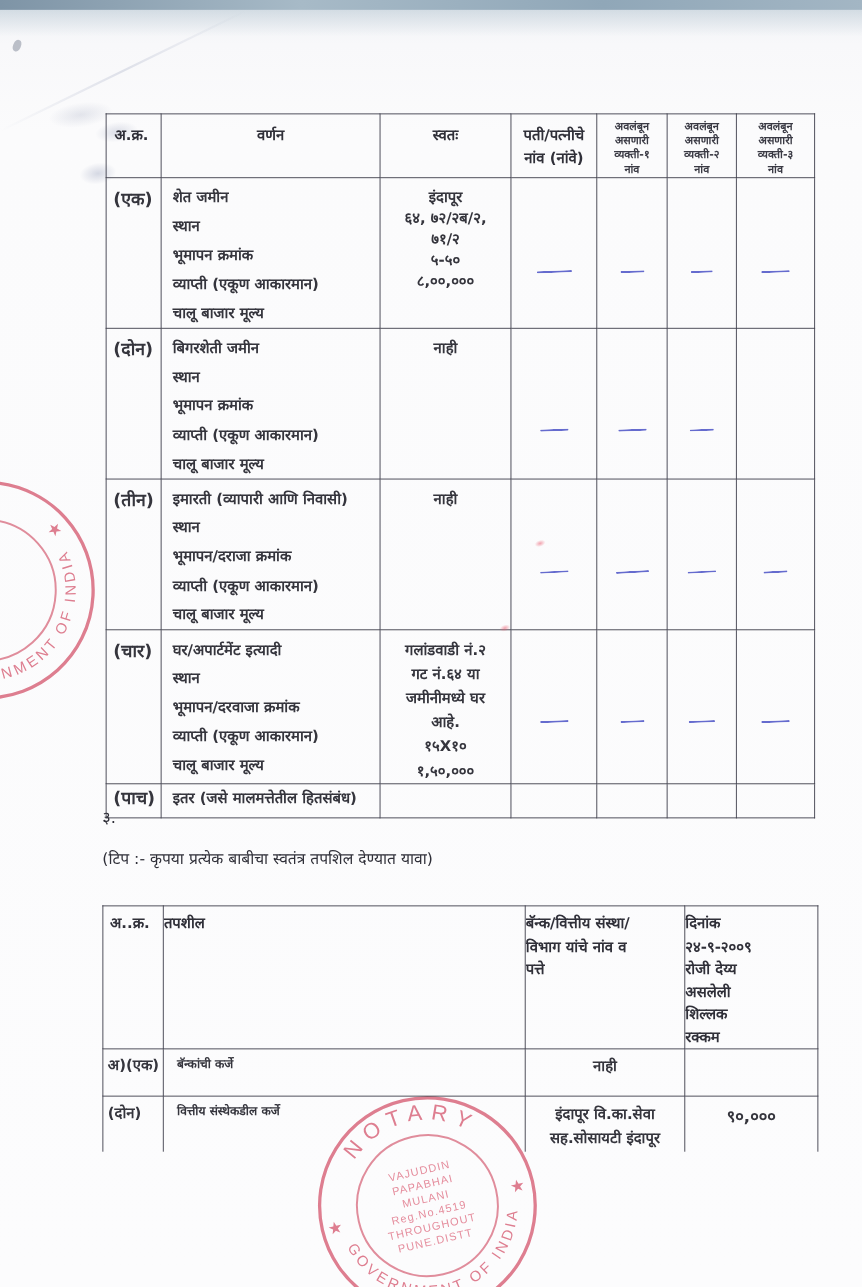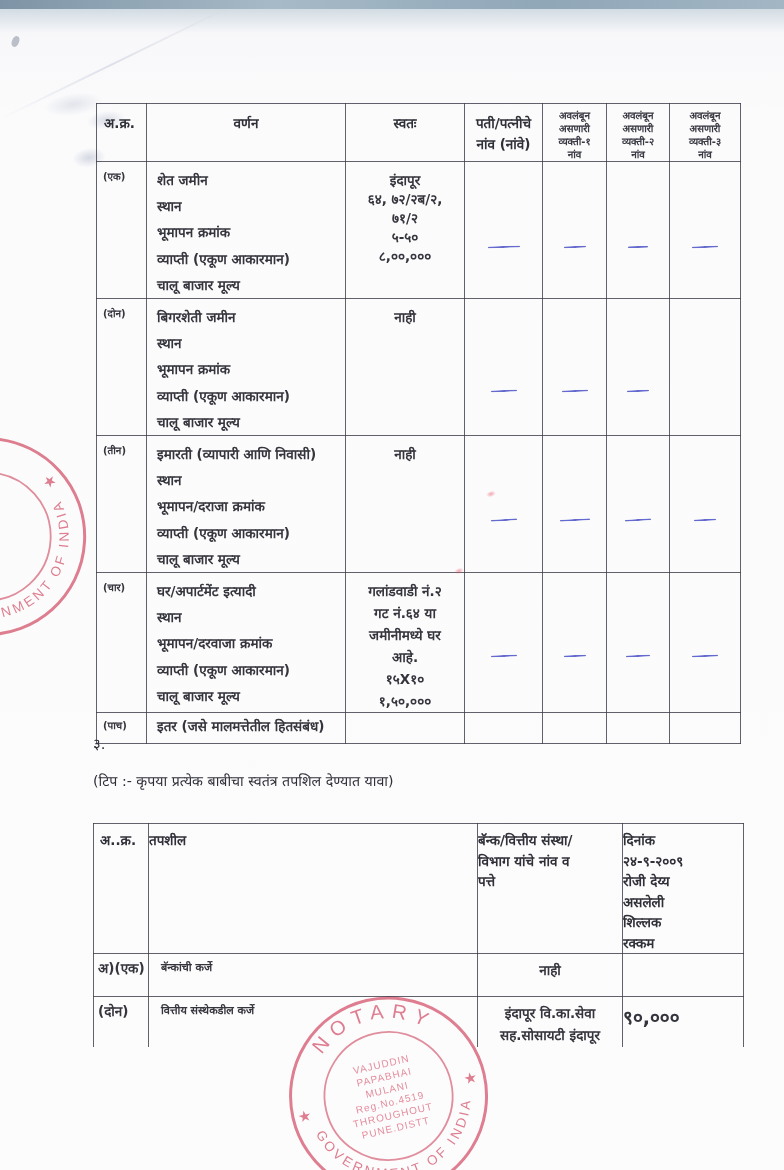--- a/index.html
+++ b/index.html
@@ -24,21 +24,21 @@
         background:rgba(95,105,125,.40);transform:rotate(22deg)}
   
   table{border-collapse:collapse;table-layout:fixed;position:absolute;z-index:2}
   td,th{border:1px solid rgba(62,62,76,.82);font-weight:bold;vertical-align:top;overflow:hidden}
   .ml{white-space:pre-line}
   #t1{left:96px;top:103px;width:645px}
   #t2{left:93px;top:823px;width:651px}
   .t1-head{font-size:13.5px;text-align:center;padding-top:9px;line-height:21px;color:#303039}
   .t1-head.left{text-align:left;padding-left:7px}
   .t1-head-sm{font-size:10px;line-height:13px;text-align:center;padding-top:5px;color:#3a3a44}
-  .sr{font-size:10px;padding:7px 2px 0 6px;text-align:left}
+  .sr{font-size:16px;padding:7px 2px 0 6px;text-align:left}
   .desc{font-size:13.5px;line-height:26.2px;padding:5px 4px 0 10px;text-align:left}
   .selfc{font-size:13.5px;line-height:19px;text-align:center;padding-top:9px}
   .selfc.lh22{line-height:22px;padding-top:7px}
   .row5 td{height:31px}
   .row5 .sr,.row5 .desc{padding-top:4px;line-height:18px}
   .dc{vertical-align:middle;text-align:center}
   .dash{display:inline-block;height:0;border-top:2.2px solid #4b52c6;border-radius:2px;opacity:.85}
   .w20{width:20px}.w22{width:22px}.w24{width:24px}.w26{width:26px}.w30{width:30px}.w32{width:32px}
   .dy9 .dash{transform:translateY(9px) rotate(-2deg)}
   .dy11 .dash{transform:translateY(11px) rotate(-3deg)}
@@ -49,21 +49,21 @@
   .sec3-l1{display:flex}
   .sec3-num{width:52px;flex:none}
   .sec3-l2{margin-top:12px}
   .sec3-note{margin-top:17px;font-size:14.2px}
   
   .t2-head{font-size:13.5px;text-align:left;padding-top:6px;line-height:20.5px;color:#303039}
   .t2-head.left{text-align:left;padding-left:6px}
   .t2-sr{font-size:13.5px;padding:5px 1px 0 4px;text-align:left}
   .t2-detail{font-size:11px;padding:5px 0 0 12px;text-align:left}
   .t2-bank{font-size:13.5px;text-align:center;padding-top:5px;line-height:22px}
-  .t2-amt{font-size:19px;text-align:left;padding-top:7px}
+  .t2-amt{font-size:15px;text-align:center;padding-top:7px}
   .no-bb td{border-bottom:none}
   
   .stamp{position:absolute;mix-blend-mode:multiply;opacity:.88;z-index:5}
   #stamp-bottom{left:283px;top:990px;transform:rotate(-13deg)}
   #stamp-left{left:-118px;top:430px;transform:rotate(-42deg)}
   .ring{fill:none;stroke:#dd6e82;stroke-width:3}
   .ring-inner{stroke-width:1.8;stroke:#e07f90}
   .arc-top{font-size:20px;letter-spacing:7px;fill:#dd6e82;font-family:"Liberation Sans",sans-serif}
   .arc-bottom{font-size:13.5px;letter-spacing:3px;fill:#dd6e82;font-family:"Liberation Sans",sans-serif}
   .star{font-size:15px;fill:#dd6e82;font-family:"DejaVu Sans",sans-serif}

